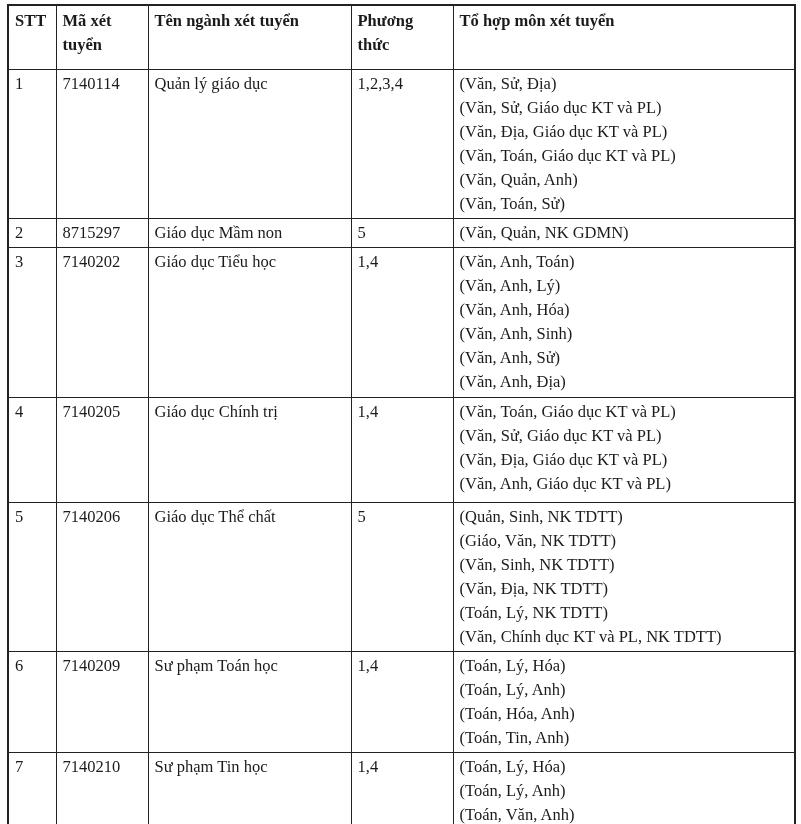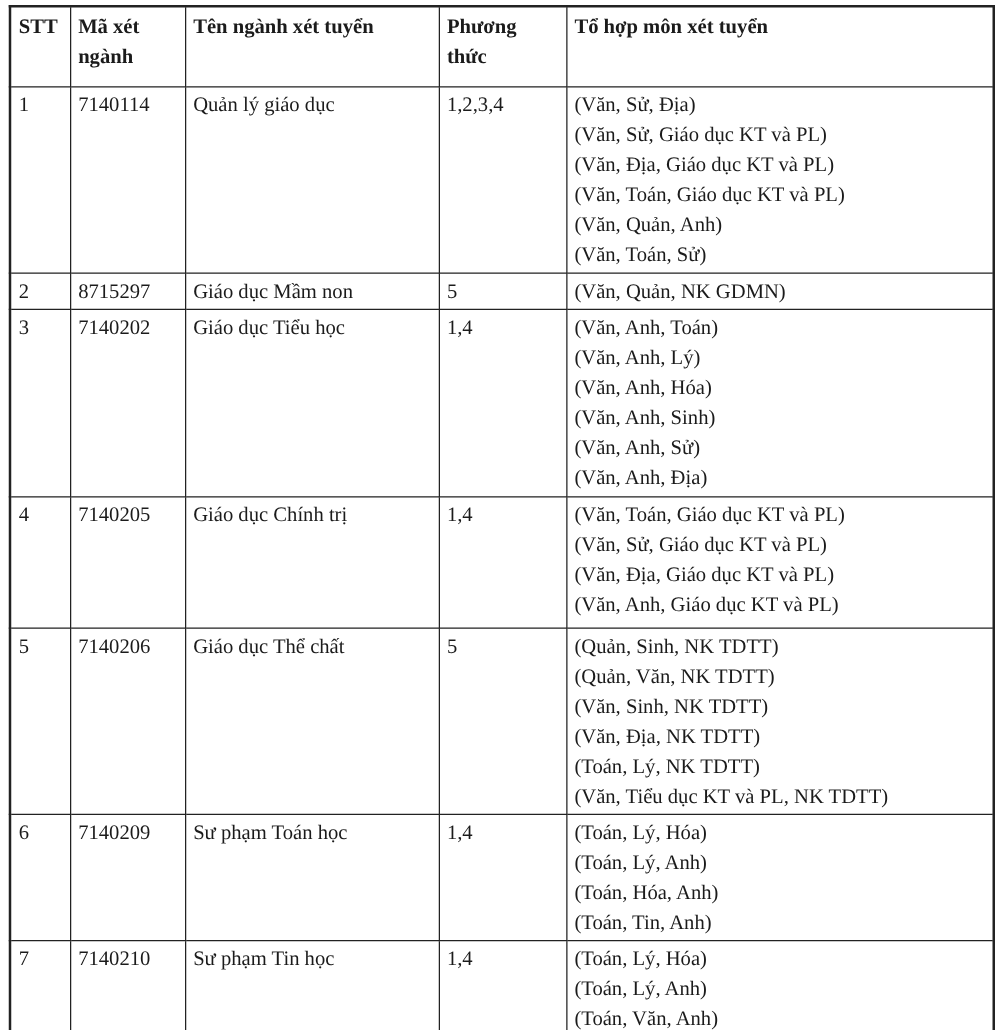--- a/index.html
+++ b/index.html
@@ -62,21 +62,21 @@
     <colgroup>
       <col class="c-stt">
         <col class="c-ma">
         <col class="c-ten">
         <col class="c-pt">
         <col class="c-th">
     </colgroup>
     <thead>
       <tr>
         <th>STT</th>
-        <th>Mã xét ngành</th>
+        <th>Mã xét tuyển</th>
         <th>Tên ngành xét tuyển</th>
         <th>Phương thức</th>
         <th>Tổ hợp môn xét tuyển</th>
       </tr>
     </thead>
     <tbody id="tbody">
   <tr>
     <td>1</td>
     <td>7140114</td>
     <td>Quản lý giáo dục</td>
@@ -129,25 +129,25 @@
           </td>
   </tr>
 
   <tr>
     <td>5</td>
     <td>7140206</td>
     <td>Giáo dục Thể chất</td>
     <td>5</td>
     <td>
             <div class="combo">(Quản, Sinh, NK TDTT)</div>
-            <div class="combo">(Quản, Văn, NK TDTT)</div>
+            <div class="combo">(Giáo, Văn, NK TDTT)</div>
             <div class="combo">(Văn, Sinh, NK TDTT)</div>
             <div class="combo">(Văn, Địa, NK TDTT)</div>
             <div class="combo">(Toán, Lý, NK TDTT)</div>
-            <div class="combo">(Văn, Tiểu dục KT và PL, NK TDTT)</div>
+            <div class="combo">(Văn, Chính dục KT và PL, NK TDTT)</div>
           </td>
   </tr>
 
   <tr>
     <td>6</td>
     <td>7140209</td>
     <td>Sư phạm Toán học</td>
     <td>1,4</td>
     <td>
             <div class="combo">(Toán, Lý, Hóa)</div>

